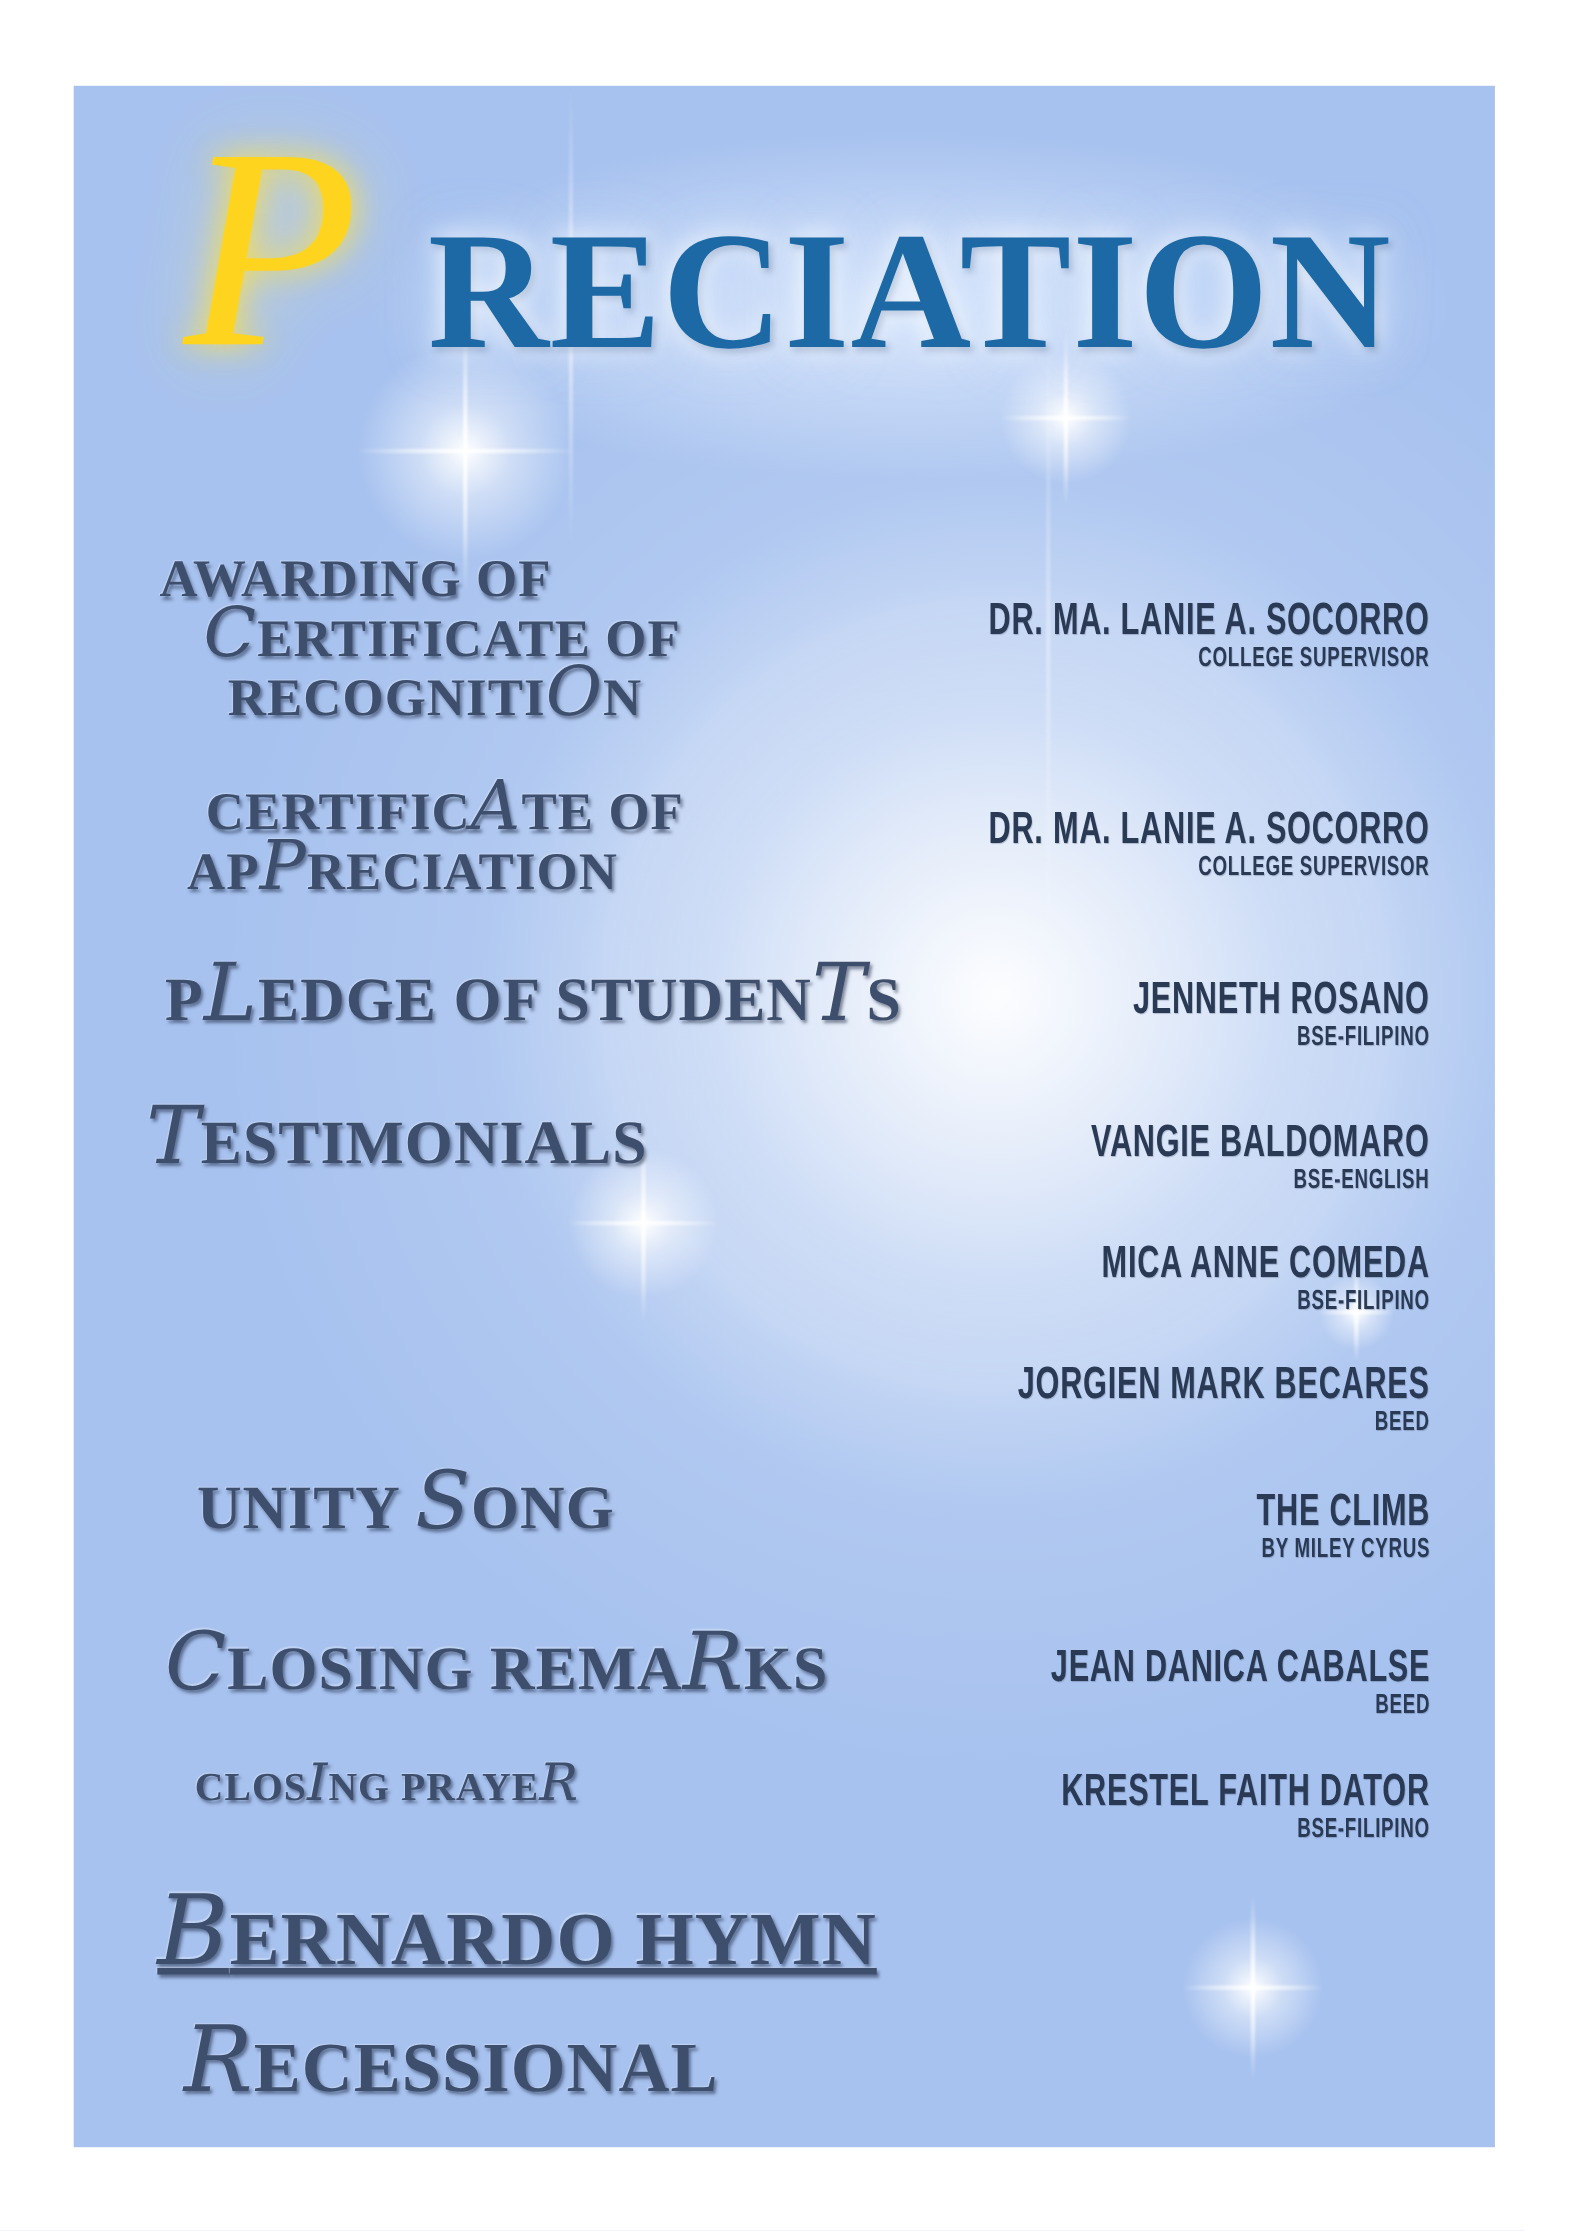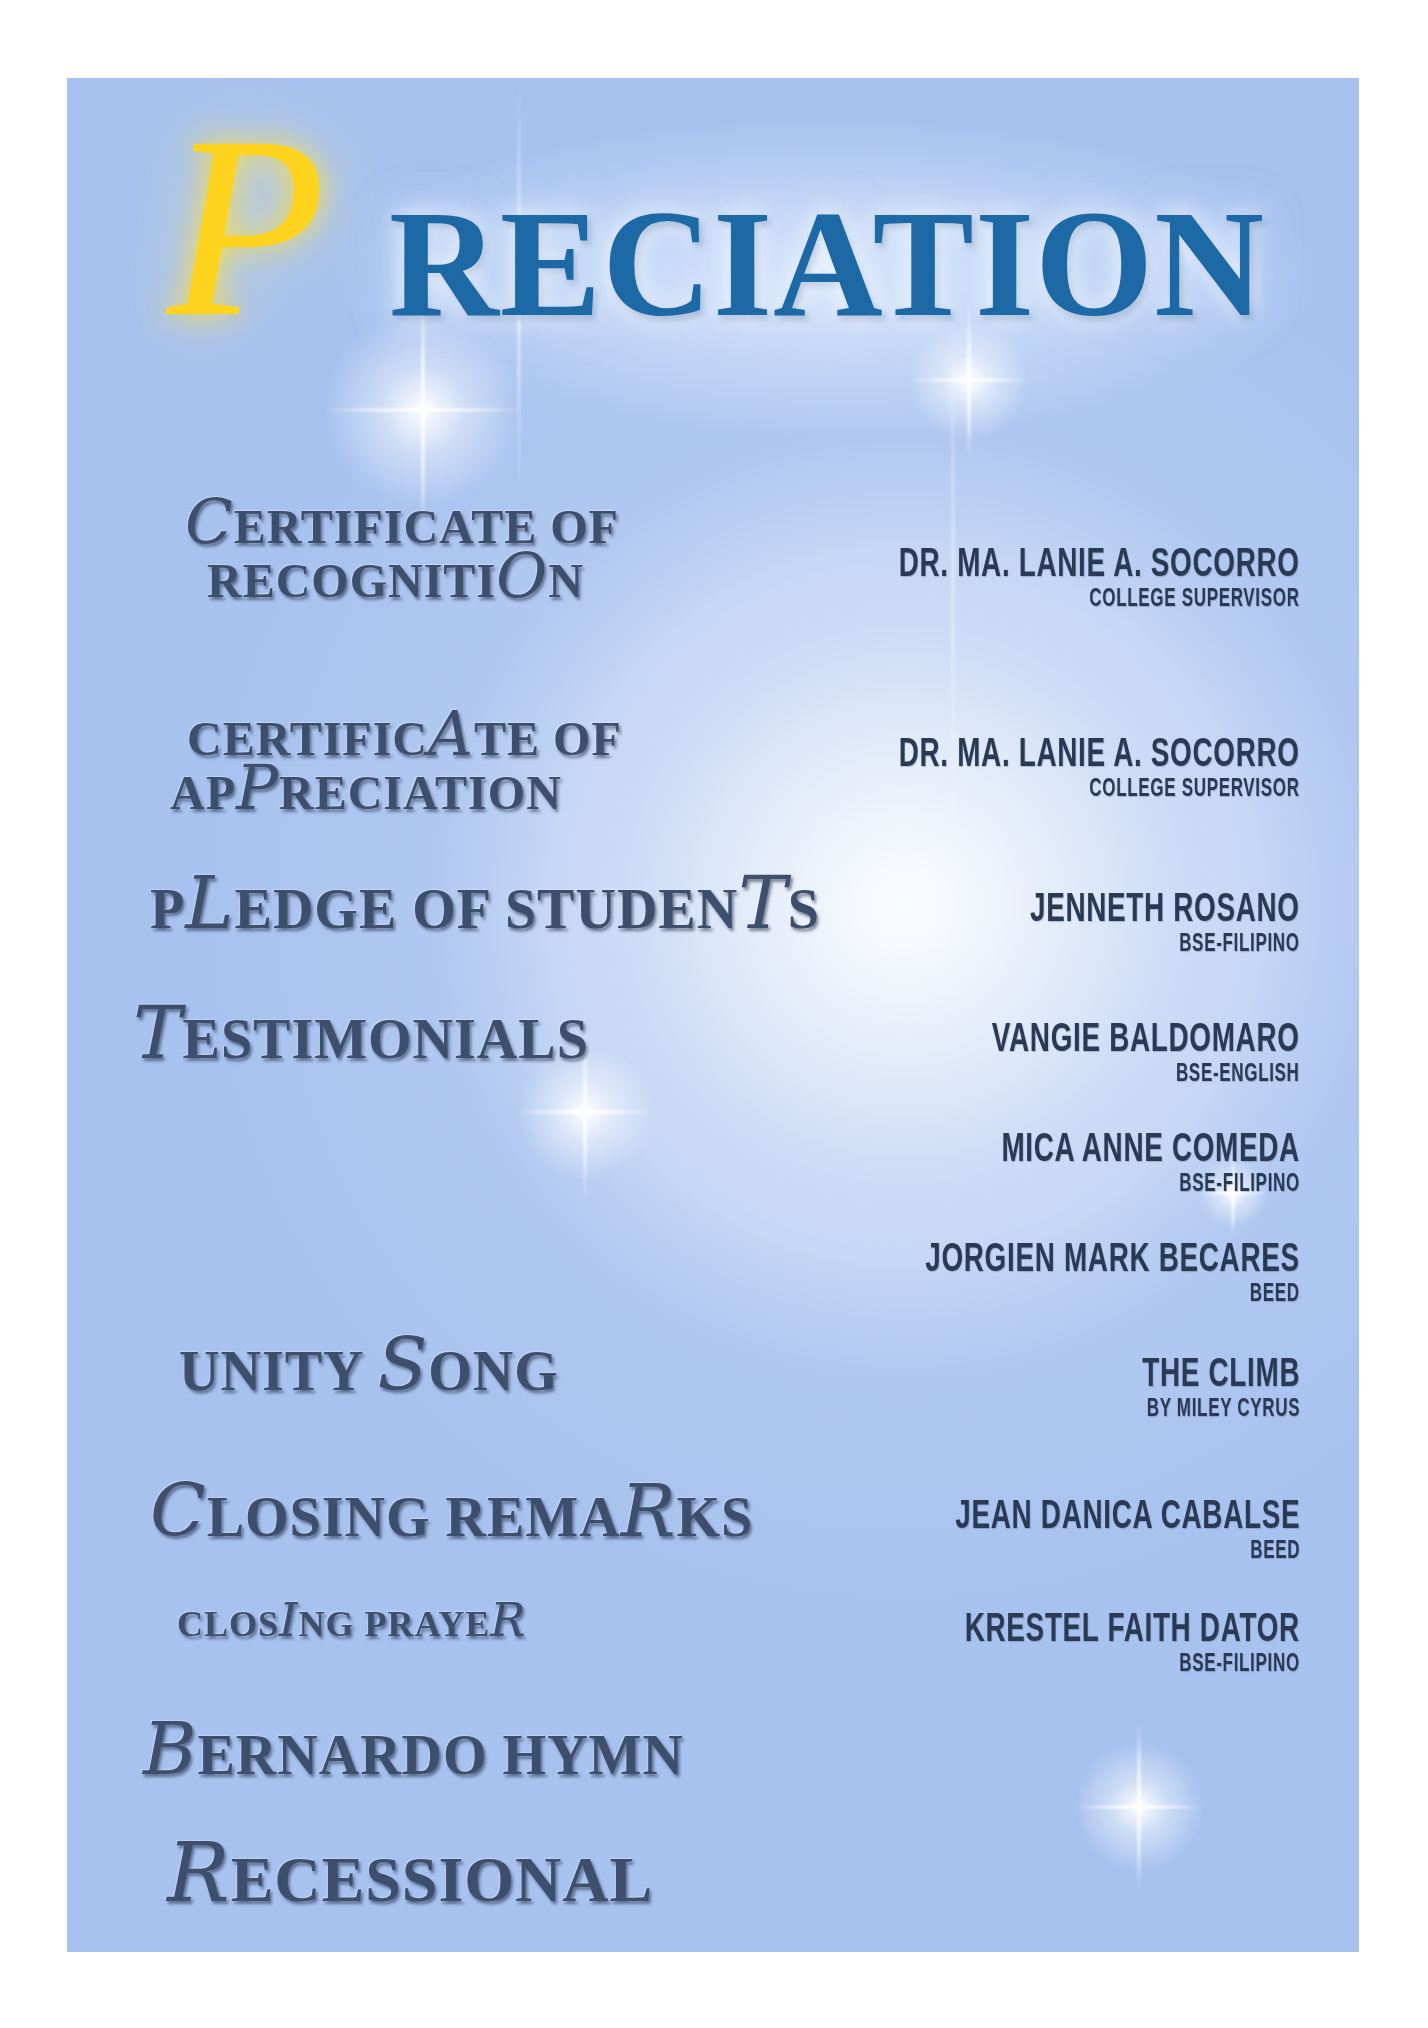--- a/index.html
+++ b/index.html
@@ -101,20 +101,21 @@
   <div class="sparkle" style="left:842px;top:222px;width:120px;height:160px;"></div>
   <div class="sparkle" style="left:448px;top:944px;width:140px;height:180px;"></div>
   <div class="sparkle" style="left:1131px;top:1070px;width:70px;height:90px;"></div>
   <div class="sparkle" style="left:1007px;top:1644px;width:130px;height:170px;"></div>
 
   <div class="title-initial">P</div>
   <div class="title-rest">RECIATION</div>
 
   <div id="rows">
       <div class="item-left" style="top: 422px; left: 78px; font-size: 48px;">
+        <div class="line" style="margin-left: 0px;"><span>AWARDING OF</span></div>
         <div class="line" style="margin-left: 40px;"><span class="sc">C</span><span>ERTIFICATE OF</span></div>
         <div class="line" style="margin-left: 62px;"><span>RECOGNITI</span><span class="sc">O</span><span>N</span></div>
       </div>
       <div class="right-block" style="top: 462px;">
         <div class="name">DR. MA. LANIE A. SOCORRO</div>
         <div class="role">COLLEGE SUPERVISOR</div>
       </div>
       <div class="item-left" style="top: 634px; left: 103px; font-size: 48px;">
         <div class="line" style="margin-left: 17px;"><span>CERTIFIC</span><span class="sc">A</span><span>TE OF</span></div>
         <div class="line" style="margin-left: 0px;"><span>AP</span><span class="sc">P</span><span>RECIATION</span></div>
@@ -159,20 +160,20 @@
         <div class="name">JEAN DANICA CABALSE</div>
         <div class="role">BEED</div>
       </div>
       <div class="item-left" style="top: 1526px; left: 110px; font-size: 36px;">
         <div class="line" style="margin-left: 0px;"><span>CLOS</span><span class="sc">I</span><span>NG PRAYE</span><span class="sc">R</span></div>
       </div>
       <div class="right-block" style="top: 1527px;">
         <div class="name">KRESTEL FAITH DATOR</div>
         <div class="role">BSE-FILIPINO</div>
       </div>
-      <div class="item-left" style="top: 1646px; left: 76px; font-size: 56px;">
+      <div class="item-left" style="top: 1646px; left: 76px; font-size: 68px; text-decoration: underline;">
         <div class="line" style="margin-left: 0px;"><span class="sc">B</span><span>ERNARDO HYMN</span></div>
       </div>
       <div class="item-left" style="top: 1766px; left: 100px; font-size: 64px;">
         <div class="line" style="margin-left: 0px;"><span class="sc">R</span><span>ECESSIONAL</span></div>
       </div>
     </div>
 </div>
 
 </body></html>

